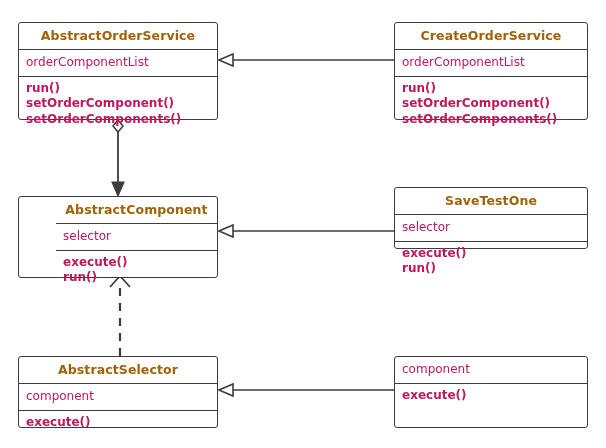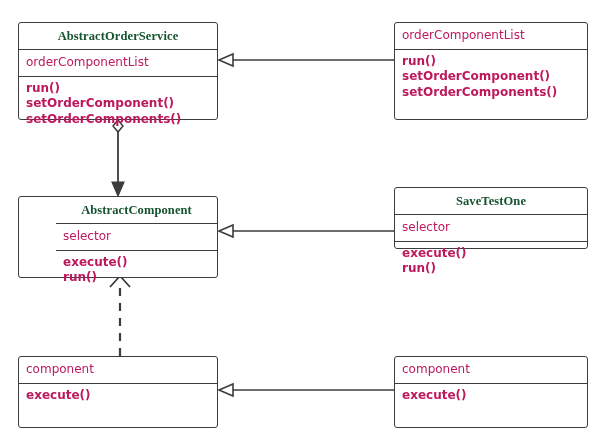--- a/index.html
+++ b/index.html
@@ -21,26 +21,25 @@
     background: #ffffff;
     border: 1.5px solid #3c3c3c;
     border-radius: 3px;
     z-index: 3;
   }
   .uml-name {
     box-sizing: border-box;
     text-align: center;
     font-weight: bold;
     font-size: 12.5px;
-    color: #14532d;
+    color: #a16207;
     padding: 6px 6px 6px 6px;
     letter-spacing: 0.1px;
     border-bottom: 1.5px solid #3c3c3c;
     line-height: 14px;
-    font-family: Liberation Serif, serif;
   }
   .uml-attrs {
     box-sizing: border-box;
     border-bottom: 1.5px solid #3c3c3c;
     padding: 5px 7px 5px 7px;
   }
   .uml-ops {
     box-sizing: border-box;
     padding: 4px 7px 5px 7px;
     font-weight: bold;
@@ -106,20 +105,21 @@
       <div>orderComponentList</div>
     </div>
     <div class="uml-ops">
       <div>run()</div>
       <div>setOrderComponent()</div>
       <div>setOrderComponents()</div>
     </div>
   </div>
 
   <div class="uml-class" style="left:394px; top:22px; width:194px; height:98px;">
+    <div class="uml-name">CreateOrderService</div>
     <div class="uml-attrs">
       <div>orderComponentList</div>
     </div>
     <div class="uml-ops">
       <div>run()</div>
       <div>setOrderComponent()</div>
       <div>setOrderComponents()</div>
     </div>
   </div>
 
@@ -139,20 +139,21 @@
     <div class="uml-attrs">
       <div>selector</div>
     </div>
     <div class="uml-ops">
       <div>execute()</div>
       <div>run()</div>
     </div>
   </div>
 
   <div class="uml-class" style="left:18px; top:356px; width:200px; height:72px;">
+    <div class="uml-name">AbstractSelector</div>
     <div class="uml-attrs">
       <div>component</div>
     </div>
     <div class="uml-ops">
       <div>execute()</div>
     </div>
   </div>
 
   <div class="uml-class" style="left:394px; top:356px; width:194px; height:72px;">
     <div class="uml-attrs">

